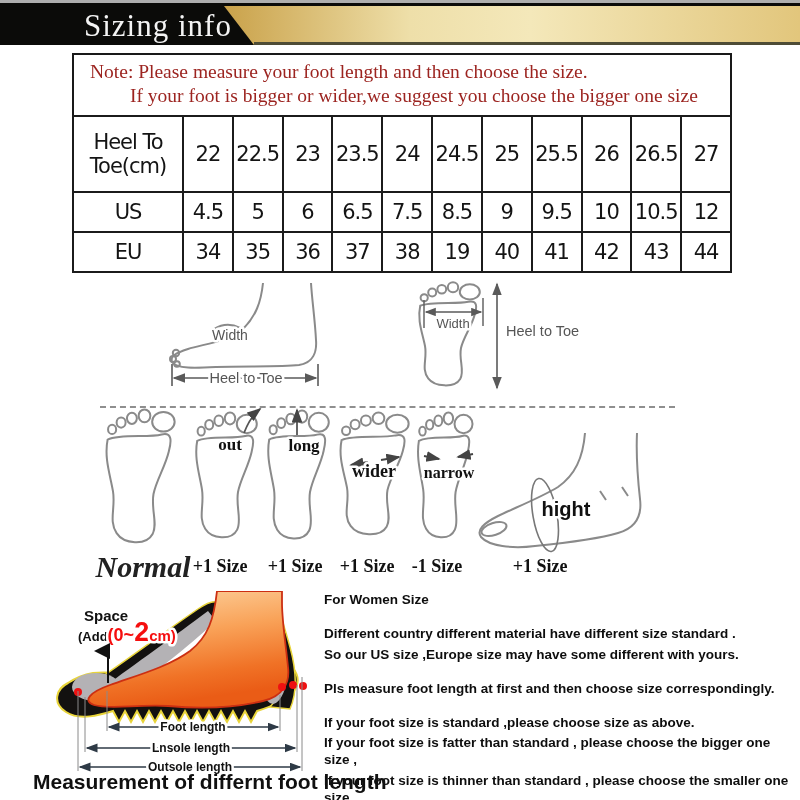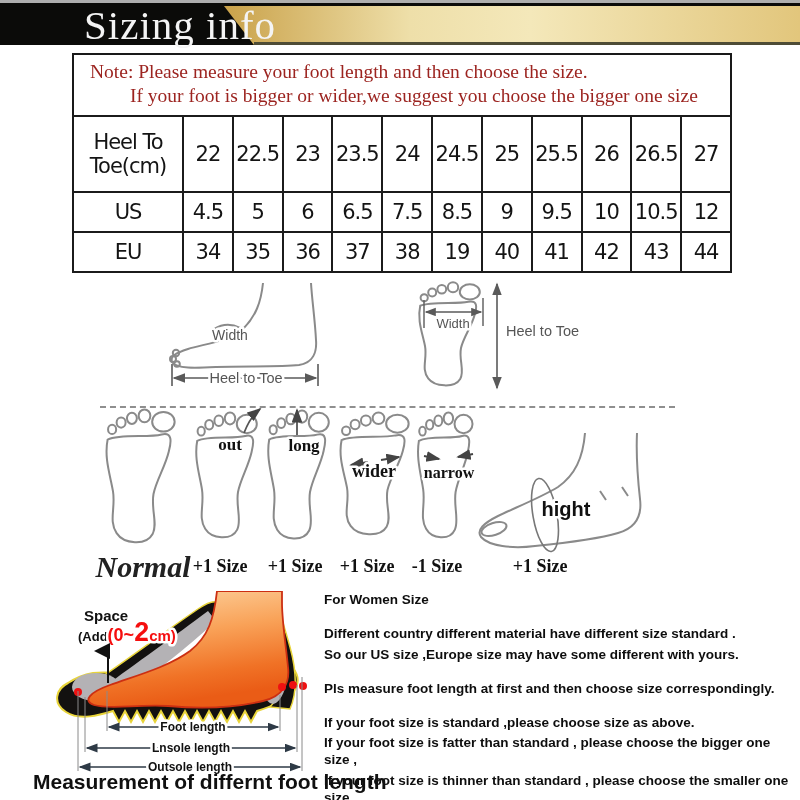--- a/index.html
+++ b/index.html
@@ -7,21 +7,21 @@
          font-family:"Liberation Sans",sans-serif;}
   .abs{position:absolute;}
 
   
   .topbar{left:0;top:0;width:800px;height:42px;background:#0b0b09;border-top:3px solid #aeaeae;}
   .gold{left:200px;top:3px;width:600px;height:39px;
         background:linear-gradient(to right,#c59a3e 0%,#eedfa9 35%,#f4e8ba 55%,#e2c67c 100%);
         clip-path:polygon(24px 0,600px 0,600px 100%,54px 100%);}
   .gold-underline{left:254px;top:42px;width:546px;height:3px;background:#4e4c36;}
   .title{left:84px;top:3px;height:39px;line-height:39px;color:#f4f4f4;
-         font-family:"Liberation Serif",serif;font-size:41px;letter-spacing:1px;}
+         font-family:"Liberation Serif",serif;font-size:31px;letter-spacing:1px;}
 
   
   .note{left:72px;top:53px;width:656px;height:58px;border:2px solid #191919;
         color:#9c2420;font-family:"Liberation Serif",serif;font-size:19.5px;
         padding-top:2px;background:#fff;}
   .note .l1{margin:4px 0 2px 16px;}
   .note .l2{margin:0 8px 0 56px;}
 
   
   table.sizes{position:absolute;left:72px;top:115px;width:660px;height:158px;

